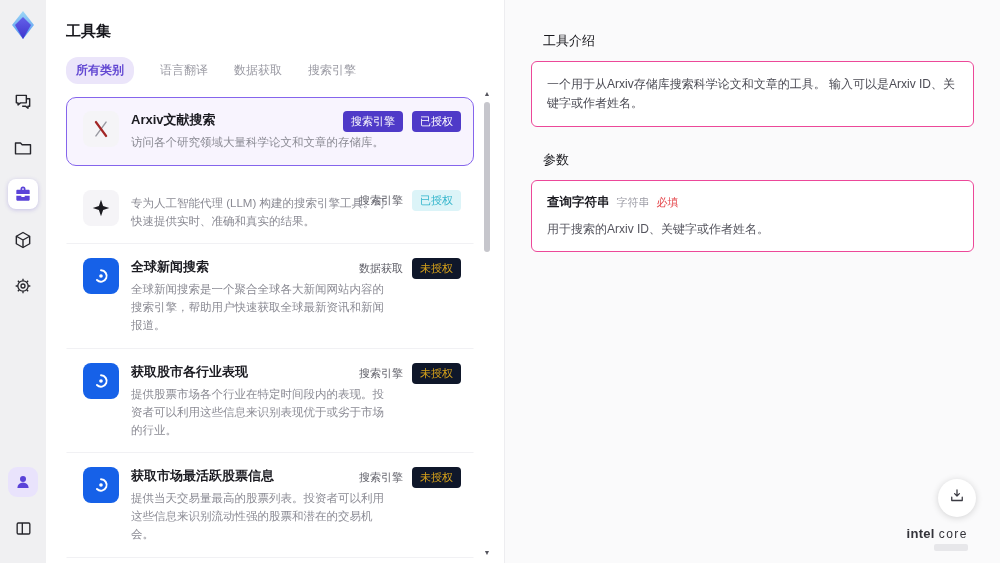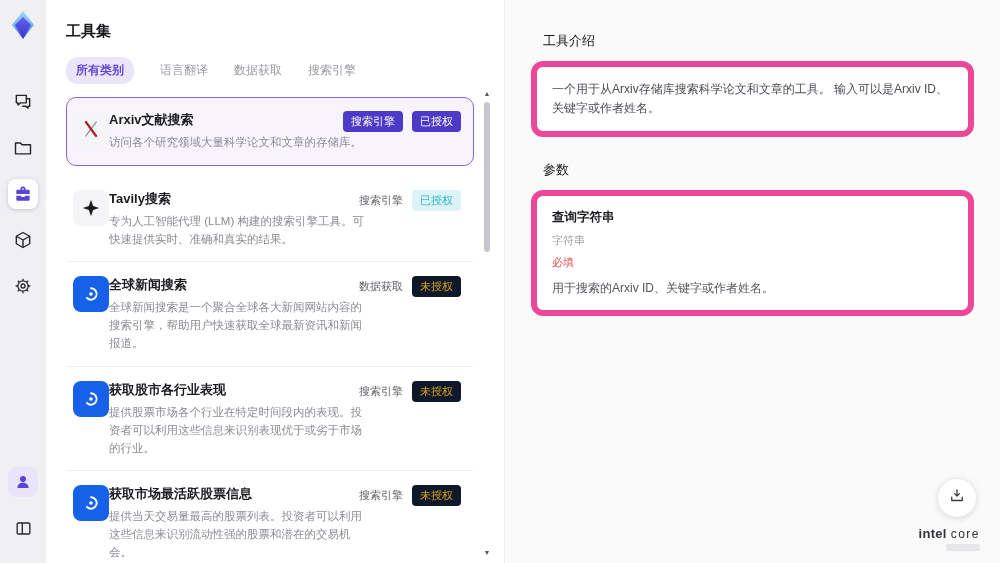--- a/index.html
+++ b/index.html
@@ -23,21 +23,21 @@
   .side-btn.user-btn { background:#e9e3fc; border-radius:9px; }
   .rail-bottom { margin-top:auto; display:flex; flex-direction:column; align-items:center; }
   
   .list-panel { width:458px; flex:0 0 458px; padding:14px 0 0 20px; position:relative; background:#fff; }
   .list-title { font-size:15px; font-weight:bold; color:#17171c; margin:8px 0 16px; }
   .tabs { display:flex; align-items:center; gap:26px; margin-bottom:13px; font-size:12px; }
   .tab { color:#9b9ba4; cursor:pointer; padding:5px 0; }
   .tab.active { background:#ebe5fa; color:#6247d2; font-weight:bold; padding:5px 10px; border-radius:12px; }
   .cards { padding-right:30px; }
   .card {
-    position:relative; display:flex; padding:13px 6px;
+    position:relative; display:flex; gap:12px; padding:13px 16px;
     border:1px solid transparent; border-bottom:1px solid #f1f1f4; background:#fff; cursor:pointer;
   }
   .card.selected {
     border:1px solid #8565ec; background:#f8f4fe; border-radius:10px; margin-bottom:10px;
   }
   .tool-icon {
     width:36px; height:36px; flex:0 0 36px; border-radius:8px; background:#f5f4f7;
     display:flex; align-items:center; justify-content:center;
   }
   .tool-icon.blue { background:#1661e8; }
@@ -53,35 +53,35 @@
   
   .scrollbar { position:absolute; right:12px; top:90px; bottom:6px; width:10px; }
   .scroll-arrow { position:absolute; left:0; width:10px; height:10px; display:flex; align-items:center; justify-content:center; font-size:7px; color:#55555e; cursor:pointer; }
   .scroll-arrow.up { top:-2px; } .scroll-arrow.down { bottom:0; }
   .scroll-thumb { position:absolute; left:2px; top:12px; width:6px; height:150px; background:#c6c6cc; border-radius:3px; cursor:pointer; }
   
   .detail { flex:1; background:#fafafb; border-left:1px solid #ededf0; padding:18px 26px; position:relative; }
   .detail-title { font-size:14px; font-weight:bold; color:#17171c; margin:6px 0 20px; }
   .section-title { font-size:13px; font-weight:normal; color:#17171c; margin:14px 12px 11px; }
   .intro-box, .param-box {
-    background:#fff; border:6px solid #ec4899; border-radius:12px; padding:13px 15px;
+    background:#fff; border:1px solid #ec4899; border-radius:6px; padding:13px 15px;
   }
   .intro-box { font-size:12px; color:#4c4c55; line-height:1.6; }
-  .param-head { display:flex; align-items:baseline; gap:7px;flex-direction:column; }
+  .param-head { display:flex; align-items:baseline; gap:7px; }
   .param-name { font-size:12.5px; font-weight:bold; color:#1b1b21; }
   .param-type { font-size:11px; color:#9b9ba4; }
   .param-req  { font-size:11px; color:#e5484d; }
   .param-desc { font-size:12px; color:#55555e; margin-top:10px; }
   
   .fab {
     position:absolute; right:24px; bottom:46px; width:38px; height:38px; border-radius:50%;
     background:#fff; box-shadow:0 1px 7px rgba(0,0,0,.16); display:flex; align-items:center;
     justify-content:center; cursor:pointer;
   }
-  .intel { position:absolute; right:20px; bottom:12px; text-align:right; }
+  .intel { position:absolute; right:32px; bottom:12px; text-align:right; }
   .intel-line { font-size:13px; color:#33333a; letter-spacing:.3px; }
   .intel-line .b { font-weight:bold; }
   .intel-line .c { font-weight:normal; letter-spacing:1.5px; font-size:12px; }
   .intel-bar { width:34px; height:7px; background:#e7e7ea; border-radius:2px; margin:3px 0 0 auto; }
 </style>
 </head>
 <body>
 
 <div class="app">
 
@@ -197,21 +197,20 @@
         </div>
       </div>
 
       <div class="card">
         <div class="tool-icon">
           <svg width="22" height="22" viewBox="0 0 24 24">
             <polygon points="12,3 14.3,9.7 21,12 14.3,14.3 12,21 9.7,14.3 3,12 9.7,9.7" fill="#1b1b20"></polygon>
           </svg>
         </div>
         <div class="card-main">
-          <div class="card-title">Tavily搜索</div>
           <div class="card-desc">专为人工智能代理 (LLM) 构建的搜索引擎工具。可快速提供实时、准确和真实的结果。</div>
         </div>
         <div class="badges">
           <span class="badge plain">搜索引擎</span>
           <span class="badge cyan">已授权</span>
         </div>
       </div>
 
       <div class="card">
         <div class="tool-icon blue">

